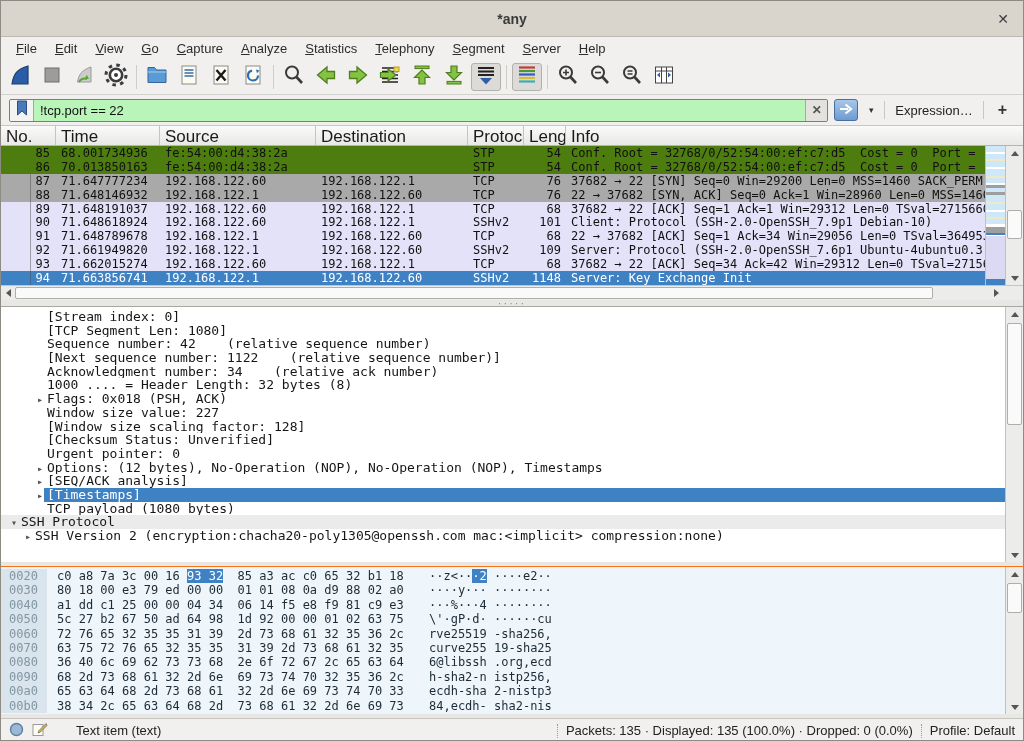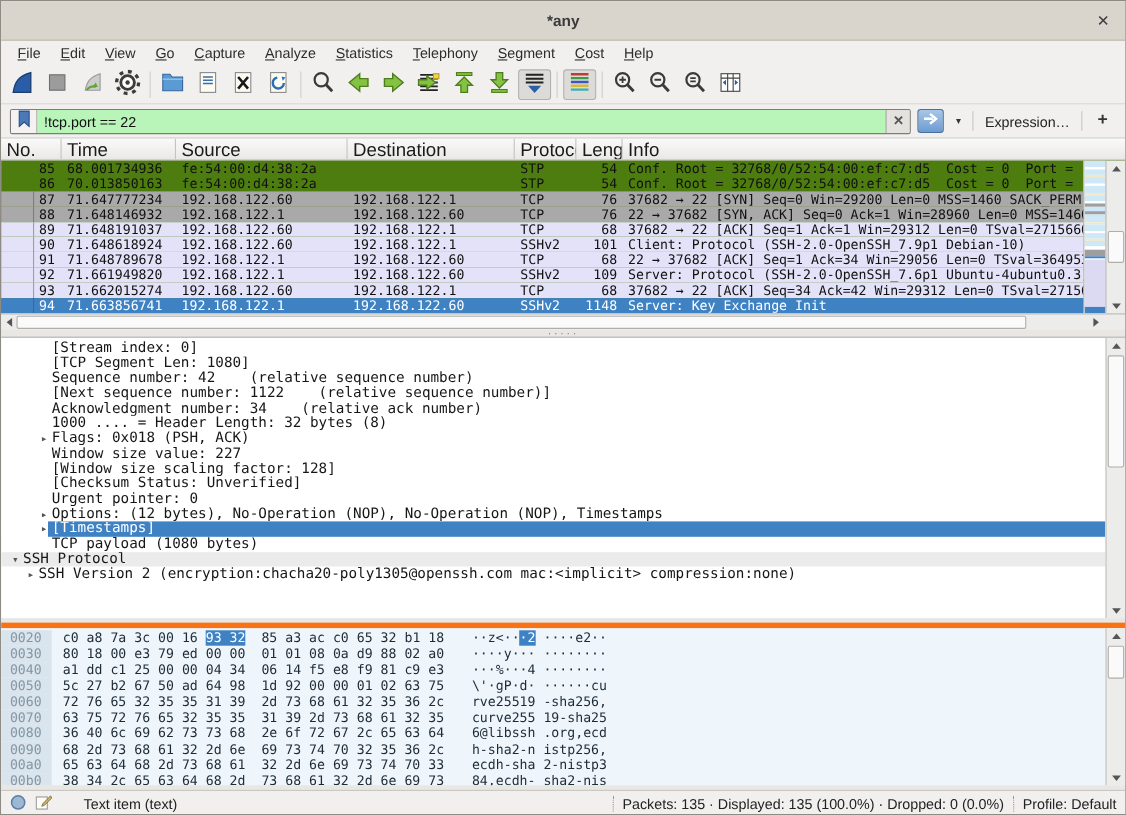--- a/index.html
+++ b/index.html
@@ -78,21 +78,21 @@
 .details{flex:0 0 256px;background:#fff;display:flex;overflow:hidden;border-top:1px solid #a9a7a3}
 .dlines{flex:1;overflow:hidden;padding-top:3px;font-family:"DejaVu Sans Mono","Liberation Mono",monospace;font-size:13px;line-height:13.7px;color:#161616}
 .dline{white-space:pre;height:13.7px;overflow:hidden}
 .dline .exp{display:inline-block;width:14px;text-align:center;color:#555;font-size:10px}
 .lvl0{padding-left:6px}.lvl1{padding-left:20px}.lvl2{padding-left:32px}
 .sel{background:linear-gradient(90deg,#fff 43px,#3f82c4 43px)}
 .sel .txt{color:#fff}
 .root{background:#ebebeb}
 
 
-.hexpane{flex:0 0 148px;background:#eef5fb;border-top:5px solid #f97316;display:flex;overflow:hidden}
+.hexpane{flex:0 0 148px;background:#eef5fb;border-top:1px solid #f97316;display:flex;overflow:hidden}
 .hexlines{flex:1;padding-top:2px;font-family:"DejaVu Sans Mono","Liberation Mono",monospace;font-size:12px;line-height:14.4px;color:#1c2b36;overflow:hidden}
 .hexrow{white-space:pre;height:14.4px}
 .off{display:inline-block;width:46px;padding-left:8px;background:#d9e4ec;color:#8296a4;margin-right:10px}
 .hx{display:inline-block;width:358px}
 .asc{margin-left:14px}
 .hl{background:#3f82c4;color:#fff}
 
 
 .statusbar{flex:0 0 24px;background:#f1f0ee;border-top:1px solid #c6c4c0;display:flex;align-items:center;padding:0 8px;font-size:13px;color:#222;gap:8px}
 .sdot{width:1px;height:14px;border-left:1px dotted #9a9894}
@@ -113,21 +113,21 @@
 
   <div class="menu-item">File</div>
       <div class="menu-item">Edit</div>
       <div class="menu-item">View</div>
       <div class="menu-item">Go</div>
       <div class="menu-item">Capture</div>
       <div class="menu-item">Analyze</div>
       <div class="menu-item">Statistics</div>
       <div class="menu-item">Telephony</div>
       <div class="menu-item">Segment</div>
-      <div class="menu-item">Cost</div>
+      <div class="menu-item">Server</div>
       <div class="menu-item">Help</div>
     </div>
 
   <div class="toolbar">
     <div class="tbtn">
         <span><svg width="24" height="24" viewBox="0 0 24 24">
             <path d="M20 3 C9 6 5.5 11 4 21 L20 21 Z" fill="#2a5ca8" stroke="#1b3f6e" stroke-width="1.2"></path>
           </svg></span>
       </div>
     <div class="tbtn">
@@ -458,20 +458,21 @@
         <div class="dline lvl2"><span class="exp"></span><span class="txt">Sequence number: 42    (relative sequence number)</span></div>
         <div class="dline lvl2"><span class="exp"></span><span class="txt">[Next sequence number: 1122    (relative sequence number)]</span></div>
         <div class="dline lvl2"><span class="exp"></span><span class="txt">Acknowledgment number: 34    (relative ack number)</span></div>
         <div class="dline lvl2"><span class="exp"></span><span class="txt">1000 .... = Header Length: 32 bytes (8)</span></div>
         <div class="dline lvl2"><span class="exp">▸</span><span class="txt">Flags: 0x018 (PSH, ACK)</span></div>
         <div class="dline lvl2"><span class="exp"></span><span class="txt">Window size value: 227</span></div>
         <div class="dline lvl2"><span class="exp"></span><span class="txt">[Window size scaling factor: 128]</span></div>
         <div class="dline lvl2"><span class="exp"></span><span class="txt">[Checksum Status: Unverified]</span></div>
         <div class="dline lvl2"><span class="exp"></span><span class="txt">Urgent pointer: 0</span></div>
         <div class="dline lvl2"><span class="exp">▸</span><span class="txt">Options: (12 bytes), No-Operation (NOP), No-Operation (NOP), Timestamps</span></div>
+        <div class="dline lvl2"><span class="exp">▸</span><span class="txt">[SEQ/ACK analysis]</span></div>
         <div class="dline lvl2 sel"><span class="exp">▸</span><span class="txt">[Timestamps]</span></div>
         <div class="dline lvl2"><span class="exp"></span><span class="txt">TCP payload (1080 bytes)</span></div>
         <div class="dline lvl0 root"><span class="exp">▾</span><span class="txt">SSH Protocol</span></div>
         <div class="dline lvl1"><span class="exp">▸</span><span class="txt">SSH Version 2 (encryption:chacha20-poly1305@openssh.com mac:&lt;implicit&gt; compression:none)</span></div>
       </div>
     <div class="vscroll">
       <div class="sb-btn sb-up">
           <span class="tri-up"></span>
         </div>
       <div class="sb-thumb" style="top:16px;height:102px"></div>

